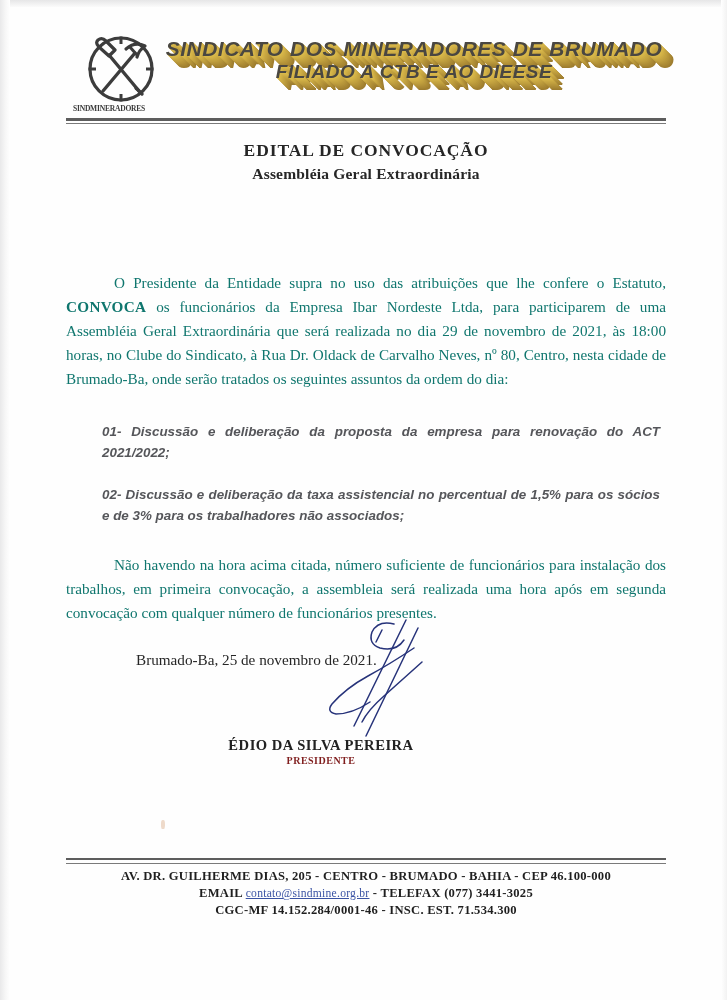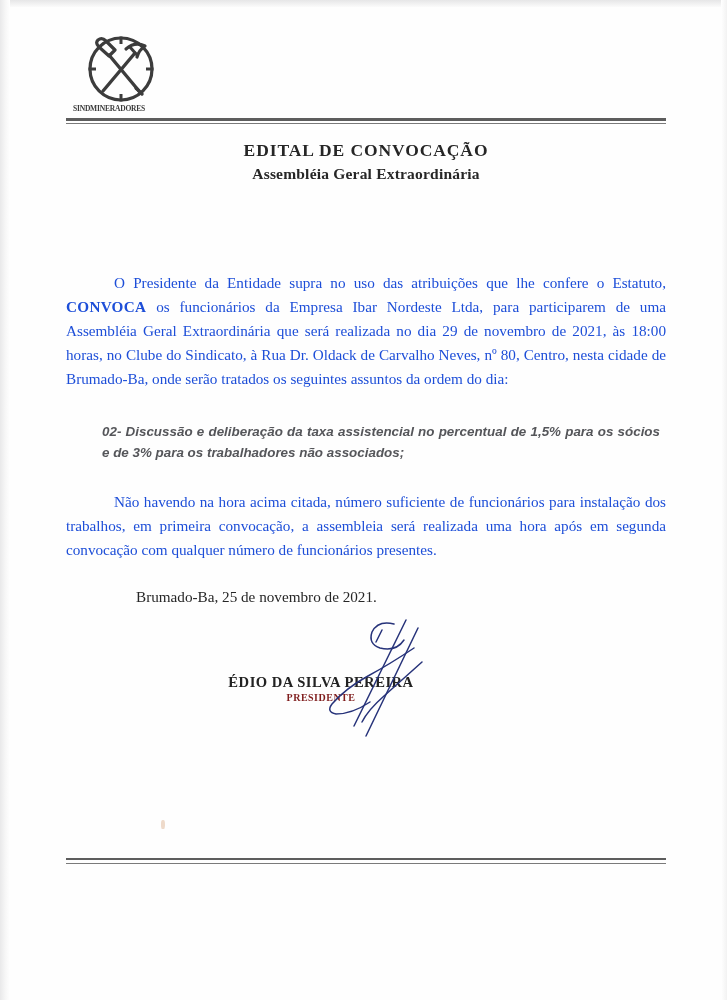--- a/index.html
+++ b/index.html
@@ -143,21 +143,21 @@
     left: 66px;
     top: 256px;
     width: 600px;
   }
   .para {
     font-family: "Liberation Serif", serif;
     font-size: 15.2px;
     line-height: 24px;
     text-align: justify;
     text-indent: 48px;
-    color: #1d4ed8;
+    color: #0f766e;
   }
   .para b { font-weight: bold; letter-spacing: 0.3px; }
 
   .agenda {
     margin-top: 30px;
     padding-left: 36px;
   }
   .agenda-item {
     font-family: "Liberation Sans", sans-serif;
     font-weight: bold;
@@ -289,39 +289,42 @@
         <path d="M53 14 Q62 6 72 11 Q66 15 64 22" fill="none" stroke="#3c3c3c" stroke-width="3.2" stroke-linejoin="round" stroke-linecap="round"></path>
 
         <line x1="56" y1="11" x2="64" y2="20" stroke="#3c3c3c" stroke-width="3"></line>
 
         <path d="M63 53 L69 59" stroke="#3c3c3c" stroke-width="3.4" stroke-linecap="round"></path>
       </svg>
       <div class="logo-caption">SINDMINERADORES</div>
     </div>
 
     <div class="wordart">
+      <div class="wa-line wa-1">SINDICATO DOS MINERADORES DE BRUMADO</div>
+      <div class="wa-line wa-3">FILIADO A CTB E AO DIEESE</div>
     </div>
   </div>
 
   <div class="rule-top">
     <div class="r-thick"></div>
     <div class="r-gap"></div>
     <div class="r-thin"></div>
   </div>
 
   <div class="title-block">
     <div class="title-main">EDITAL DE CONVOCAÇÃO</div>
     <div class="title-sub">Assembléia Geral Extraordinária</div>
   </div>
 
   <div class="body-block">
 
     <p class="para"><span>O Presidente da Entidade supra no uso das atribuições que lhe confere o Estatuto, </span><b>CONVOCA</b><span> os funcionários da Empresa Ibar Nordeste Ltda, para participarem de uma Assembléia Geral Extraordinária que será realizada no dia 29 de novembro de 2021, às 18:00 horas, no Clube do Sindicato, à Rua Dr. Oldack de Carvalho Neves, nº 80, Centro, nesta cidade de Brumado-Ba, onde serão tratados os seguintes assuntos da ordem do dia:</span></p>
 
     <div class="agenda">
+      <div class="agenda-item">01- Discussão e deliberação da proposta da empresa para renovação do ACT 2021/2022;</div>
       <div class="agenda-item">02- Discussão e deliberação da taxa assistencial no percentual de 1,5% para os sócios e de 3% para os trabalhadores não associados;</div>
     </div>
 
     <p class="para para-close">Não havendo na hora acima citada, número suficiente de funcionários para instalação dos trabalhos, em primeira convocação, a assembleia será realizada uma hora após em segunda convocação com qualquer número de funcionários presentes.</p>
 
     <div class="datesign">Brumado-Ba, 25 de novembro de 2021.</div>
 
     <div class="signer">
       <div class="signer-name">ÉDIO DA SILVA PEREIRA</div>
       <div class="signer-role">PRESIDENTE</div>
@@ -342,14 +345,19 @@
   </div>
 
   <div class="stray-mark"></div>
 
   <div class="rule-bottom">
     <div class="r-thick"></div>
     <div class="r-gap"></div>
     <div class="r-thin"></div>
   </div>
 
+  <div class="footer">
+    <div>AV. DR. GUILHERME DIAS, 205 - CENTRO - BRUMADO - BAHIA - CEP 46.100-000</div>
+    <div><span>EMAIL </span><a class="email-link" href="#">contato@sindmine.org.br</a><span> - TELEFAX (077) 3441-3025</span></div>
+    <div>CGC-MF 14.152.284/0001-46 - INSC. EST. 71.534.300</div>
+  </div>
 
 </div>
 
 </body></html>

